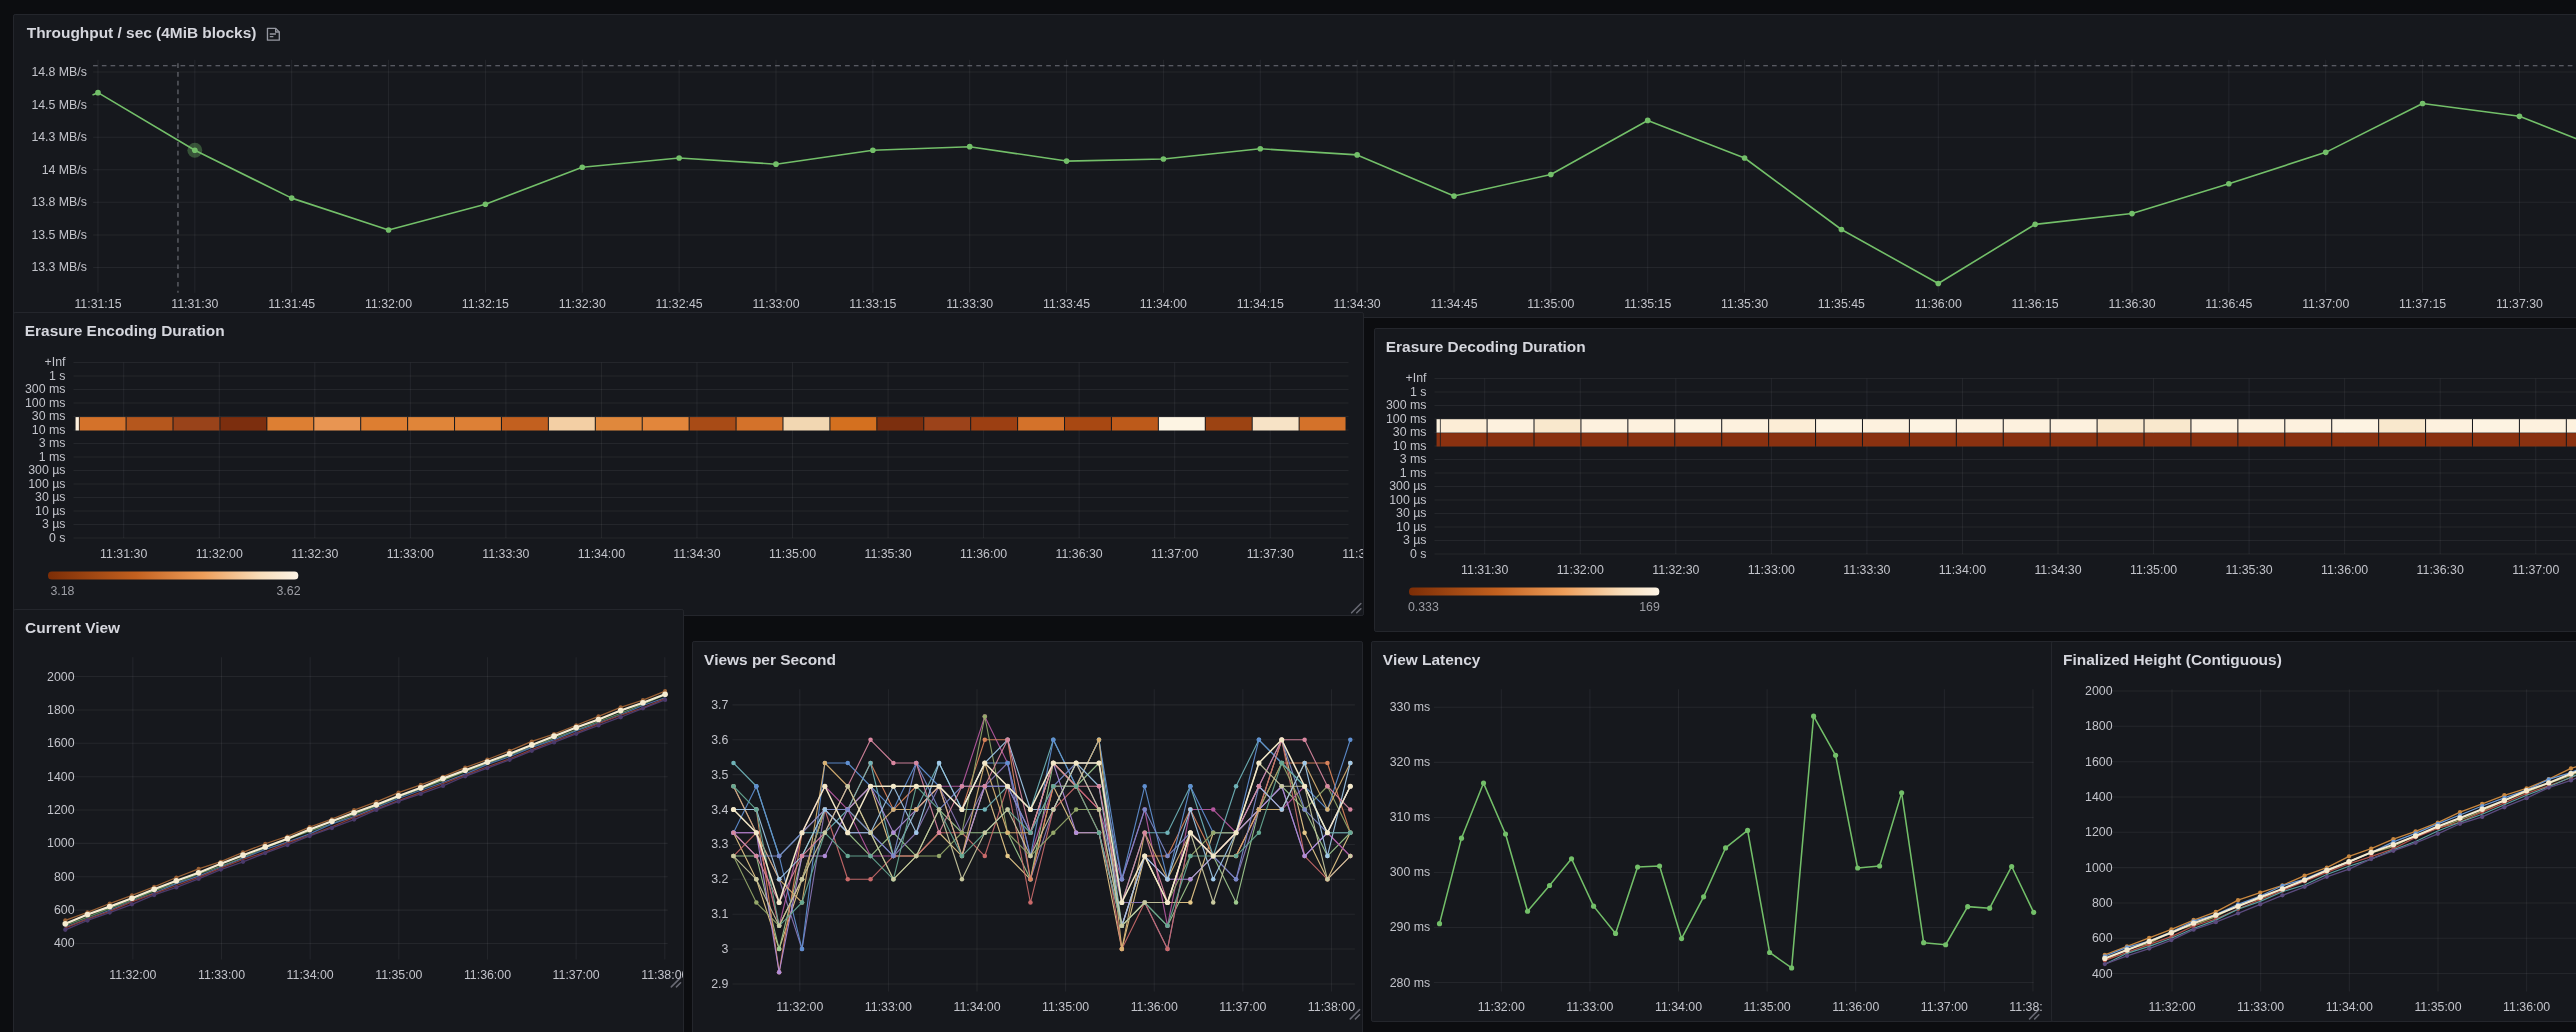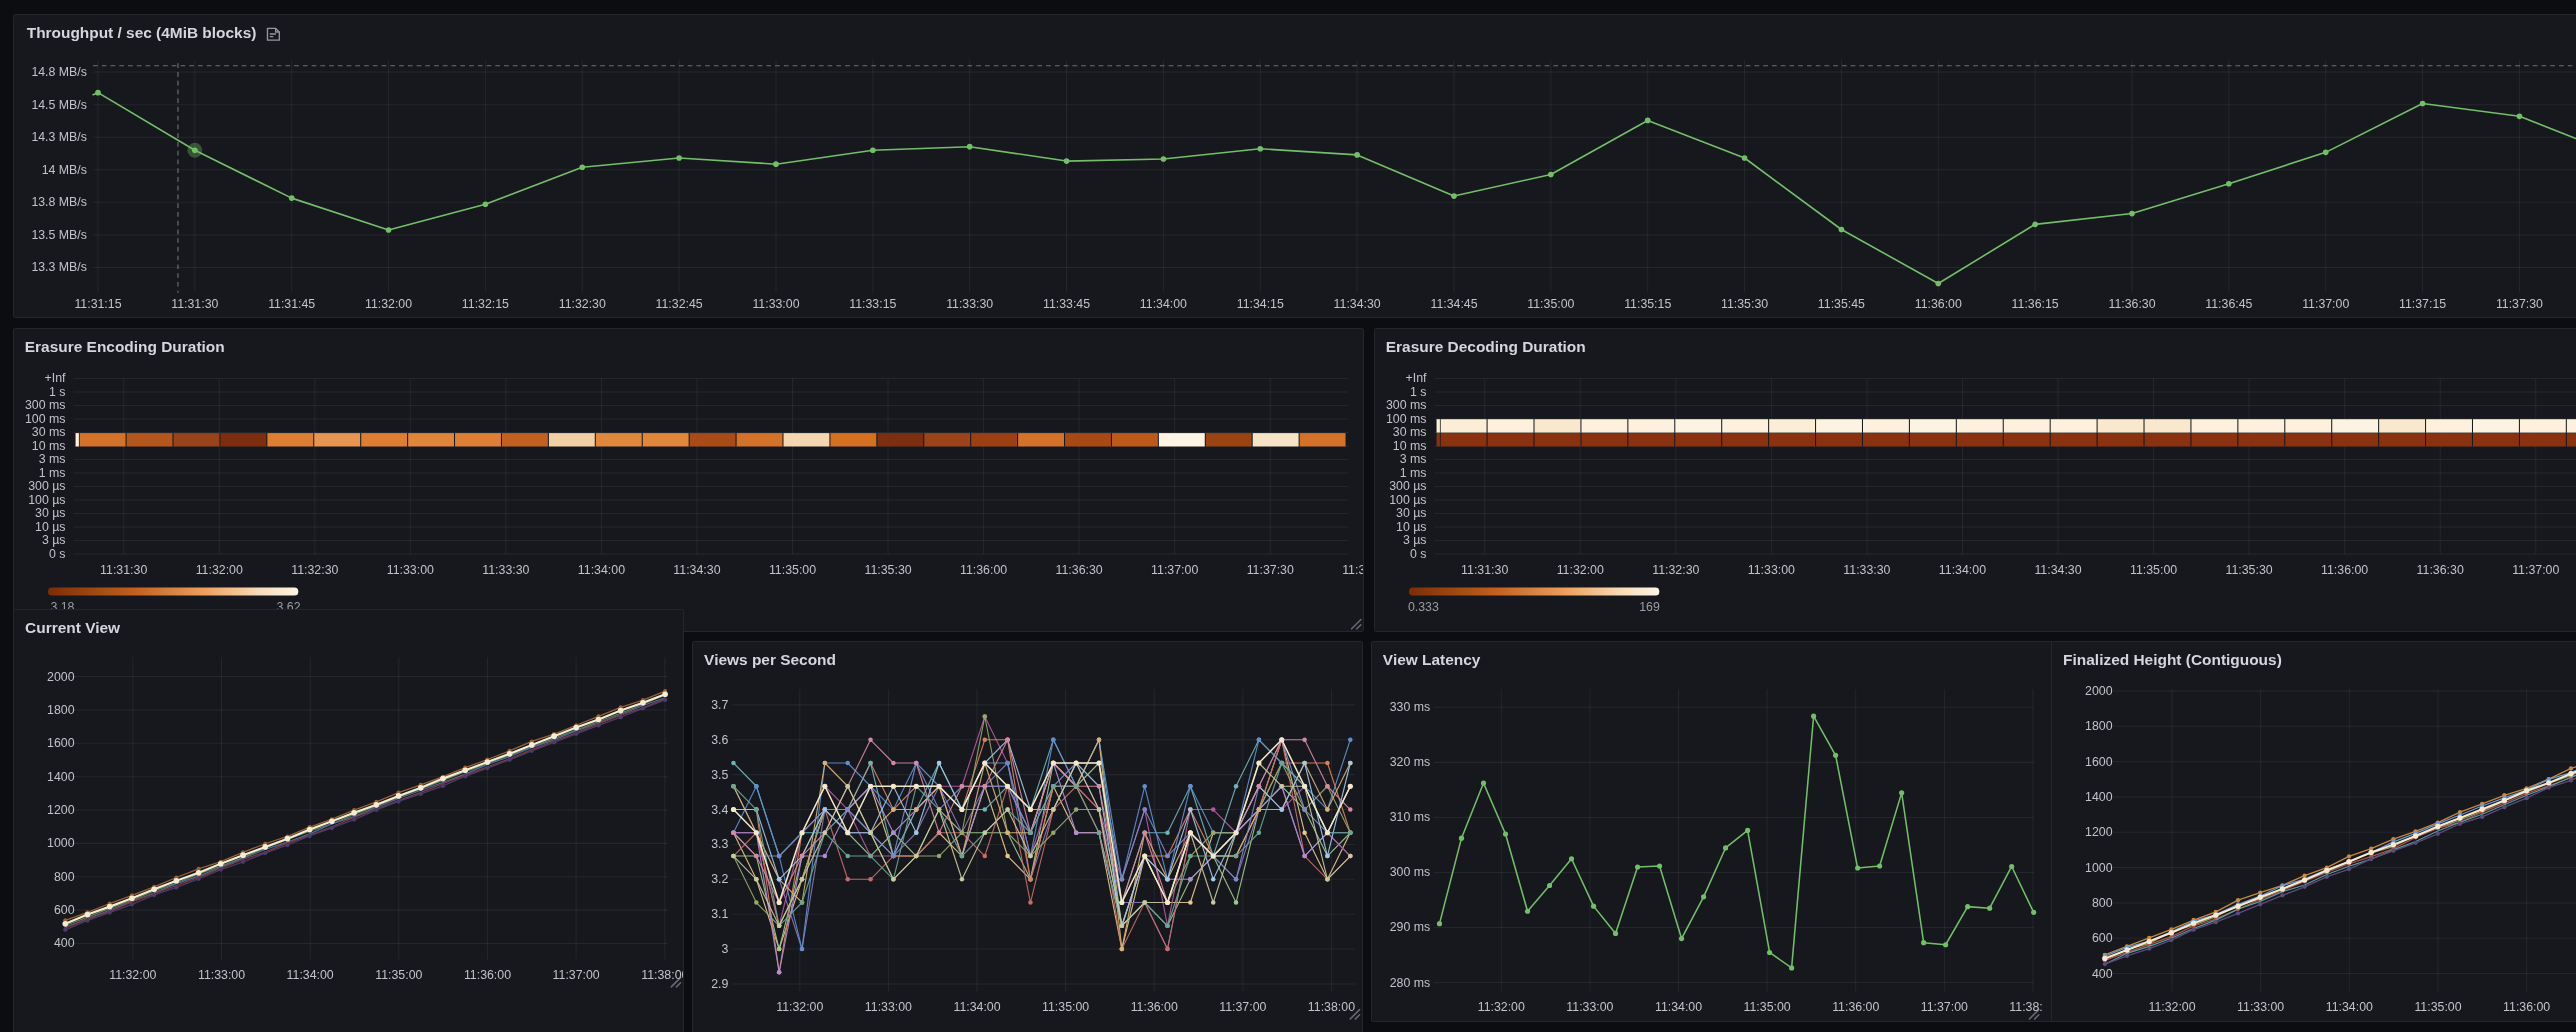--- a/index.html
+++ b/index.html
@@ -112,21 +112,21 @@
       <circle cx="4302.1" cy="328.0" r="5.5" fill="#73bf69" fill-opacity="1.0"></circle>
       <circle cx="4490.4" cy="267.0" r="5.5" fill="#73bf69" fill-opacity="1.0"></circle>
       <circle cx="4678.7" cy="172.0" r="5.5" fill="#73bf69" fill-opacity="1.0"></circle>
       <circle cx="4867.0" cy="197.0" r="5.5" fill="#73bf69" fill-opacity="1.0"></circle>
       <circle cx="5055.3" cy="271.0" r="5.5" fill="#73bf69" fill-opacity="1.0"></circle>
       <circle cx="5225.0" cy="268.0" r="5.5" fill="#73bf69" fill-opacity="1.0"></circle>
       <line x1="5233.0" y1="583.0" x2="5251.0" y2="565.0" stroke="rgba(204,204,220,0.45)" stroke-width="3" stroke-linecap="round"></line>
       <line x1="5243.0" y1="583.0" x2="5251.0" y2="575.0" stroke="rgba(204,204,220,0.45)" stroke-width="3" stroke-linecap="round"></line>
     </svg>
   </div>
-<div class="panel" style="left:13.4px;top:328px;width:1351px;height:304px">
+<div class="panel" style="left:13.4px;top:312px;width:1351px;height:304px">
     <svg width="1351" height="304" viewBox="0 0 2623 590">
       <text x="21.0" y="34.0" font-size="30" fill="#d5d6dd" text-anchor="start" font-weight="600" dominant-baseline="central">Erasure Encoding Duration</text>
       <line x1="115.5" y1="96.0" x2="2591.0" y2="96.0" stroke="rgba(204,204,220,0.08)" stroke-width="2"></line>
       <text x="100.0" y="96.0" font-size="24" fill="#c2c3ca" text-anchor="end" font-weight="400" dominant-baseline="central">+Inf</text>
       <line x1="115.5" y1="122.2" x2="2591.0" y2="122.2" stroke="rgba(204,204,220,0.08)" stroke-width="2"></line>
       <text x="100.0" y="122.2" font-size="24" fill="#c2c3ca" text-anchor="end" font-weight="400" dominant-baseline="central">1 s</text>
       <line x1="115.5" y1="148.4" x2="2591.0" y2="148.4" stroke="rgba(204,204,220,0.08)" stroke-width="2"></line>
       <text x="100.0" y="148.4" font-size="24" fill="#c2c3ca" text-anchor="end" font-weight="400" dominant-baseline="central">300 ms</text>
       <line x1="115.5" y1="174.6" x2="2591.0" y2="174.6" stroke="rgba(204,204,220,0.08)" stroke-width="2"></line>
       <text x="100.0" y="174.6" font-size="24" fill="#c2c3ca" text-anchor="end" font-weight="400" dominant-baseline="central">100 ms</text>

